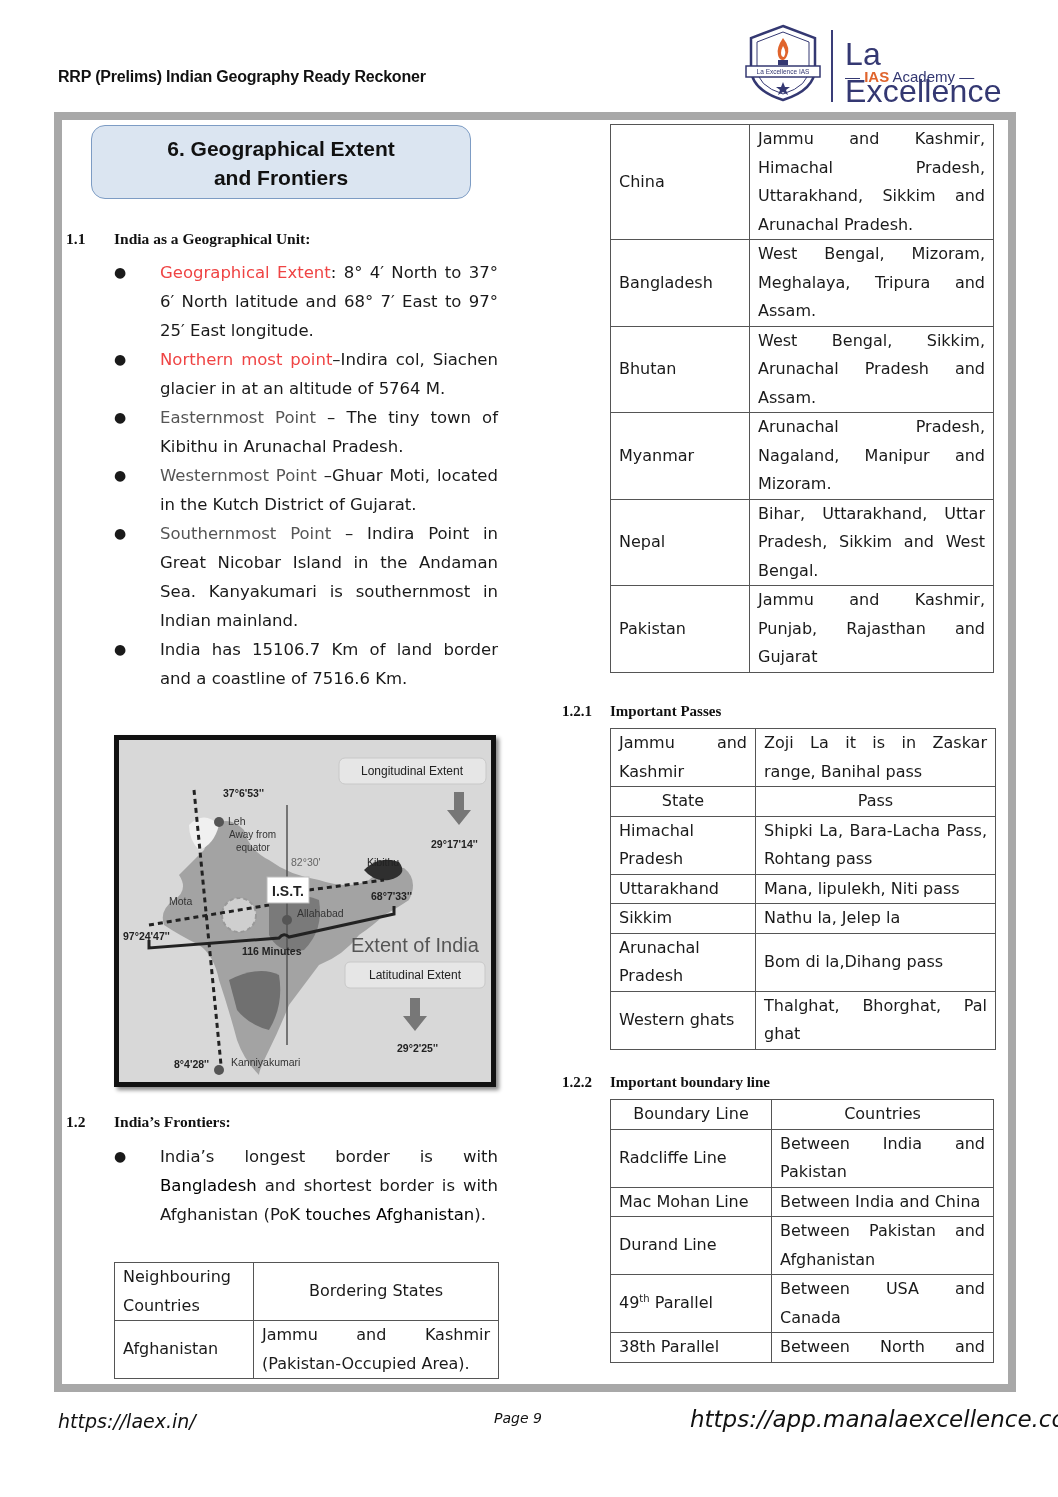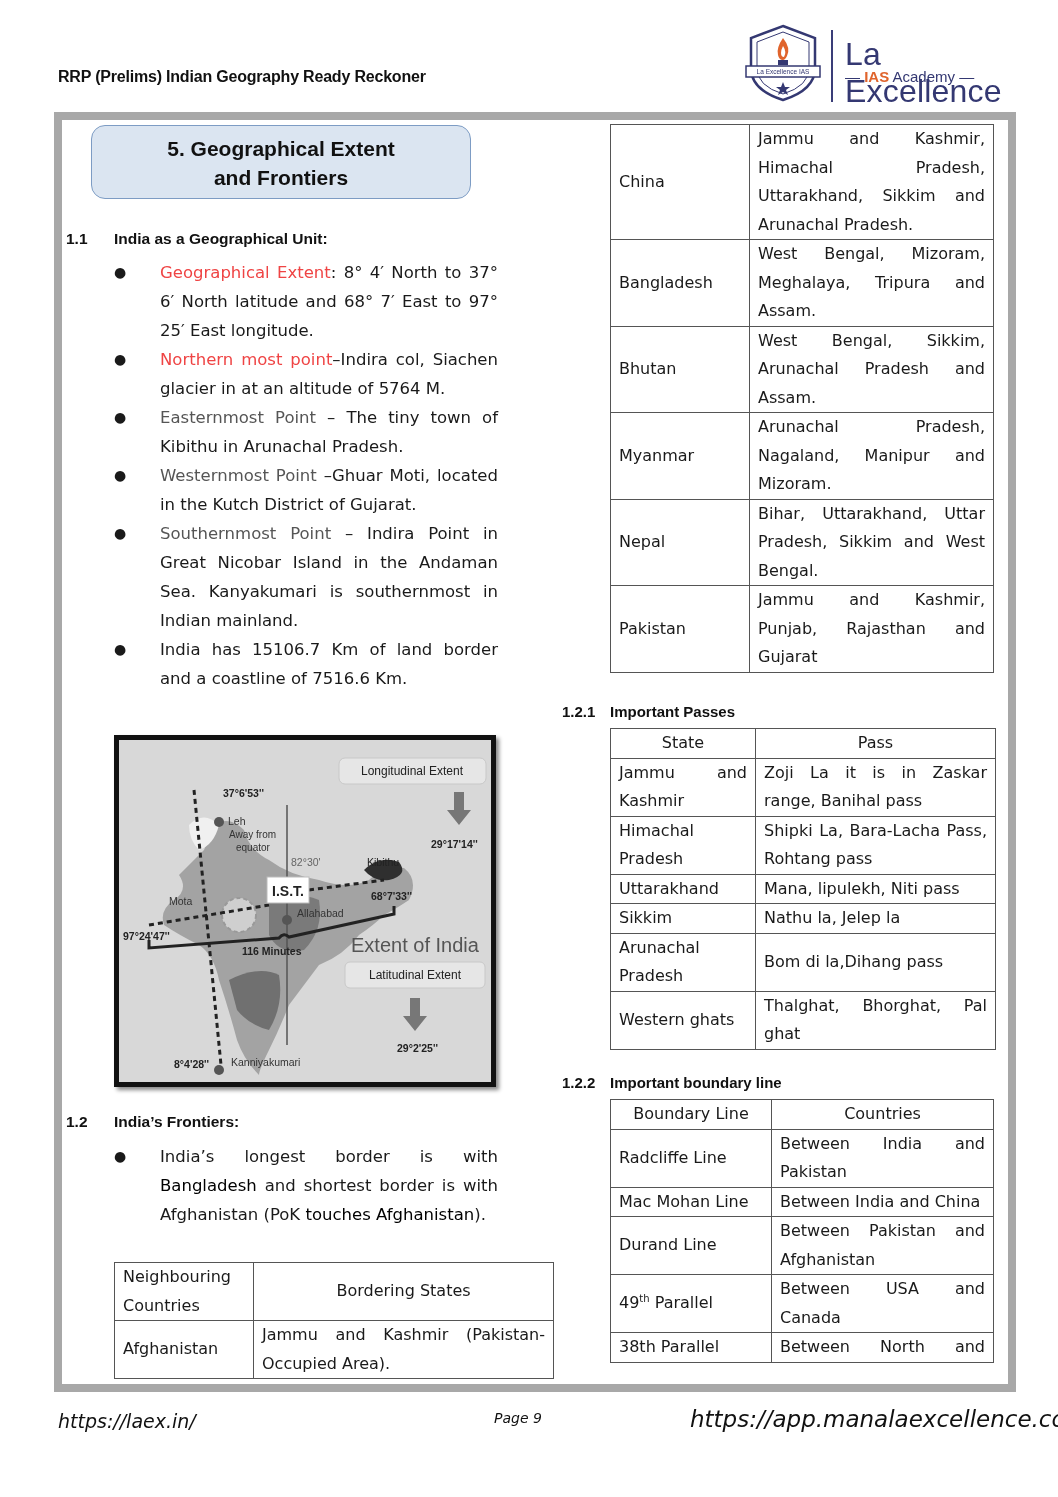--- a/index.html
+++ b/index.html
@@ -32,21 +32,21 @@
   .col-left { position: absolute; left: 0; top: 0; width: 500px; }
   .col-right { position: absolute; left: 500px; top: 0; width: 446px; }
 
   .title-box {
     position: absolute; left: 29px; top: 5px; width: 380px; height: 74px;
     background: #dbe5f1; border: 1.5px solid #7d9cc4; border-radius: 14px;
     text-align: center; font-family: "Liberation Sans", sans-serif; font-weight: bold;
     font-size: 21px; line-height: 29px; padding-top: 8px; box-sizing: border-box; color: #111;
   }
   .sec-head {
-    position: absolute; font-family: Liberation Sans, sans-serif; font-weight: bold; font-size: 15.5px; color: #111;
+    position: absolute; font-family: Liberation Serif, serif; font-weight: bold; font-size: 15.5px; color: #111;
   }
   .sec-head .num { display: inline-block; width: 48px; }
   .bullets { position: absolute; left: 50px; width: 386px; margin: 0; padding: 0; list-style: none; }
   .bullets li {
     position: relative; padding-left: 48px; font-size: 16.5px; line-height: 29px;
     text-align: justify; font-family: "DejaVu Sans", sans-serif; color: #1a1a1a;
   }
   .bullets li .dot {
     position: absolute; left: 2px; top: 0; font-size: 14px;
   }
@@ -94,21 +94,21 @@
   </svg>
   <div class="logo-divider"></div>
   <div class="logo-name">La Excellence</div>
   <div class="logo-sub"><span>— </span><span class="ias">IAS</span><span> Academy —</span></div>
 </div>
 
 <div class="frame">
 
   <div class="col-left">
     <div class="title-box">
-      <div>5. Geographical Extent</div>
+      <div>6. Geographical Extent</div>
       <div>and Frontiers</div>
     </div>
 
     <div class="sec-head" style="left:4px; top:110px;">
       <span class="num">1.1</span><span>India as a Geographical Unit:</span>
     </div>
 
     <ul class="bullets" style="top:138px;">
       <li><span class="dot">●</span><span class="lbl-dark">Geographical Extent</span><span>: 8° 4′ North to 37° 6′ North latitude and 68° 7′ East to 97° 25′ East longitude.</span></li>
       <li><span class="dot">●</span><span class="lbl-dark">Northern most point</span><span>–Indira col, Siachen glacier in at an altitude of 5764 M.</span></li>
@@ -172,21 +172,21 @@
     </div>
 
     <div class="sec-head" style="left:4px; top:993px;">
       <span class="num">1.2</span><span>India’s Frontiers:</span>
     </div>
 
     <ul class="bullets" style="top:1022px;">
       <li><span class="dot">●</span><span>India’s longest border is with </span><b>Bangladesh</b><span> and shortest border is with Afghanistan (PoK </span><b>touches Afghanistan</b><span>).</span></li>
     </ul>
 
-    <table class="tbl" style="left:52px; top:1142px; width:440px;">
+    <table class="tbl" style="left:52px; top:1142px; width:385px;">
       <tbody>
           <tr>
         <td style="width:122px; text-align:left;">Neighbouring Countries</td>
         <th>Bordering States</th>
       </tr>
       <tr>
         <td style="height:56px;">Afghanistan</td>
         <td class="just">Jammu and Kashmir (Pakistan-Occupied Area).</td>
       </tr>
     </tbody>
@@ -223,26 +223,26 @@
     </tbody>
       </table>
 
     <div class="sec-head" style="left:0; top:583px; font-size:15px;">
       <span class="num">1.2.1</span><span>Important Passes</span>
     </div>
 
     <table class="tbl" style="left:48px; top:608px; width:386px;">
       <tbody>
           <tr>
+        <td class="just">Jammu and Kashmir</td>
+        <td class="just">Zoji La it is in Zaskar range, Banihal pass</td>
+      </tr>
+      <tr>
         <th style="width:128px;">State</th>
         <th>Pass</th>
-      </tr>
-      <tr>
-        <td class="just">Jammu and Kashmir</td>
-        <td class="just">Zoji La it is in Zaskar range, Banihal pass</td>
       </tr>
       <tr>
         <td>Himachal Pradesh</td>
         <td class="just">Shipki La, Bara-Lacha Pass, Rohtang pass</td>
       </tr>
       <tr>
         <td>Uttarakhand</td>
         <td>Mana, lipulekh, Niti pass</td>
       </tr>
       <tr>

